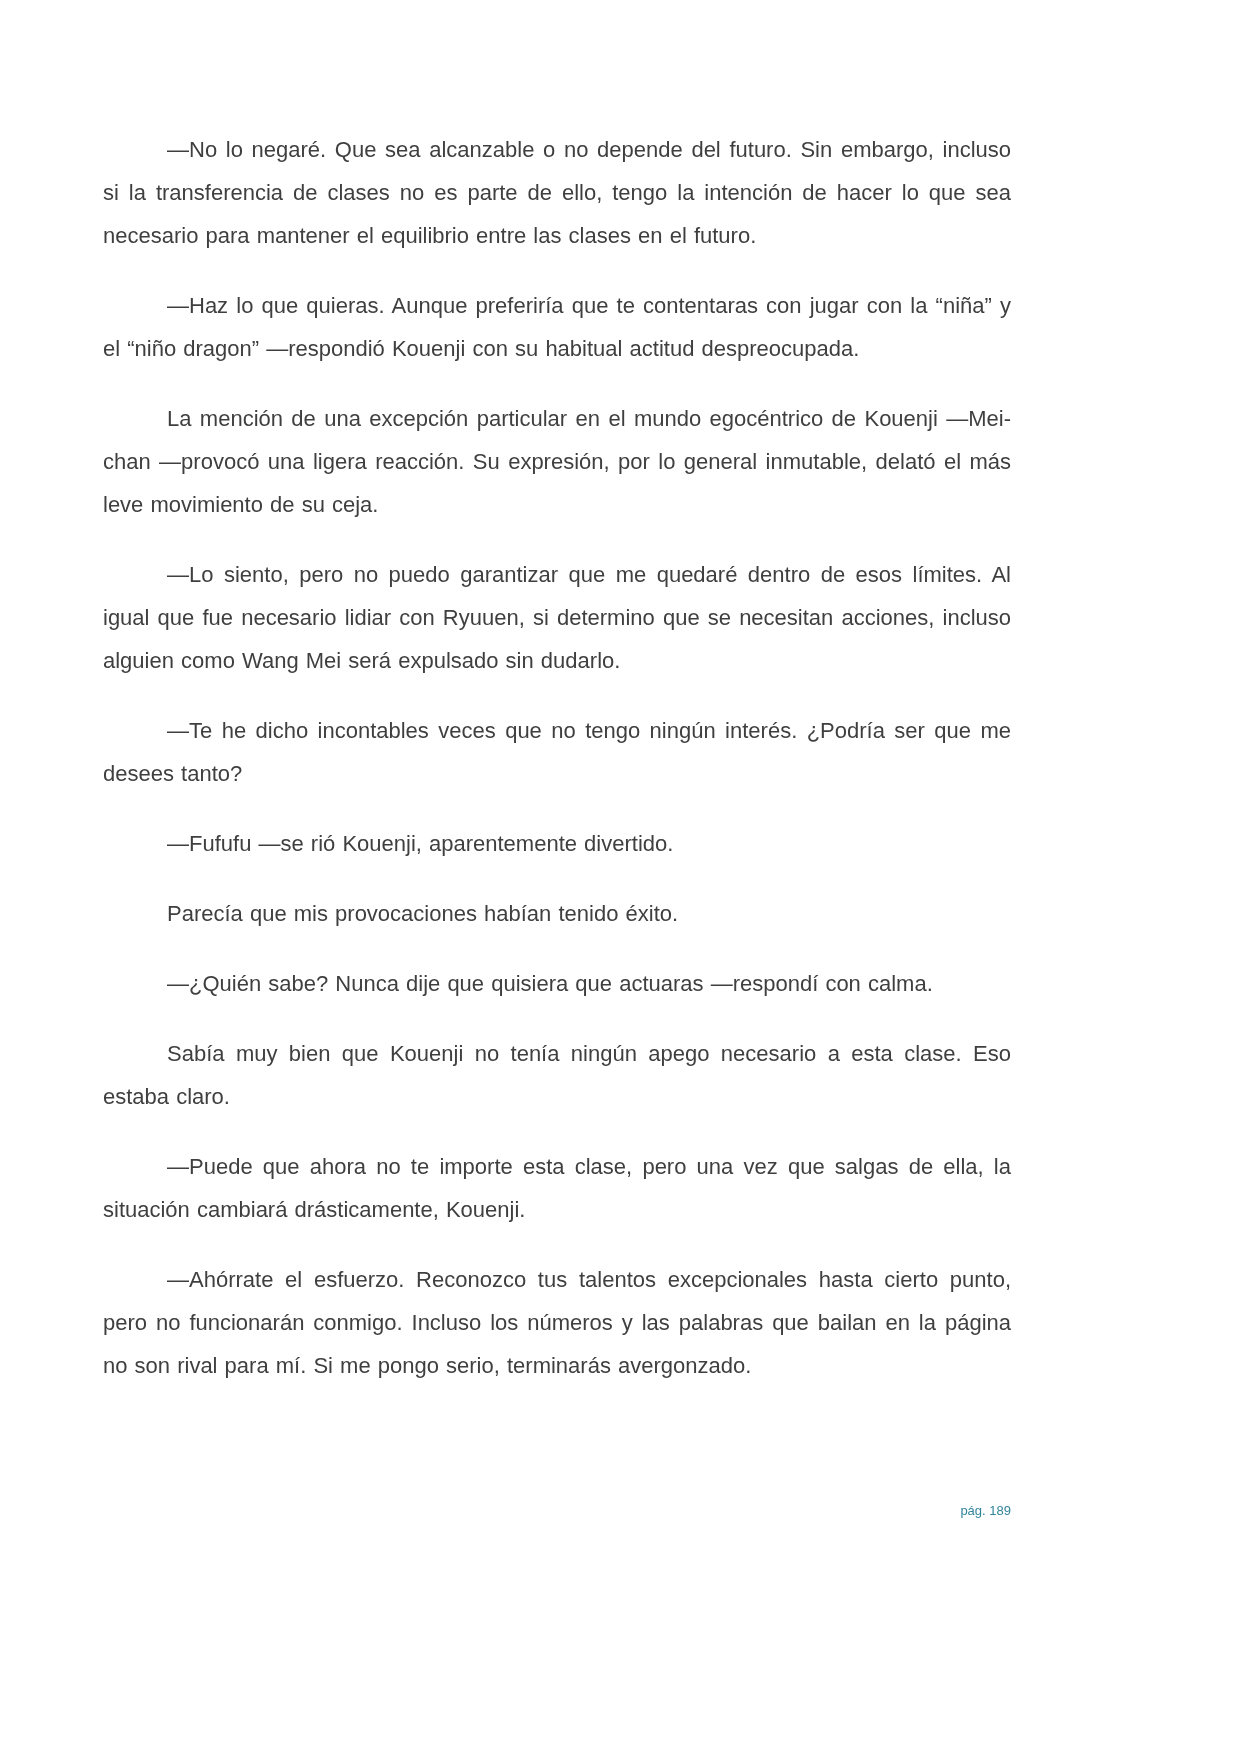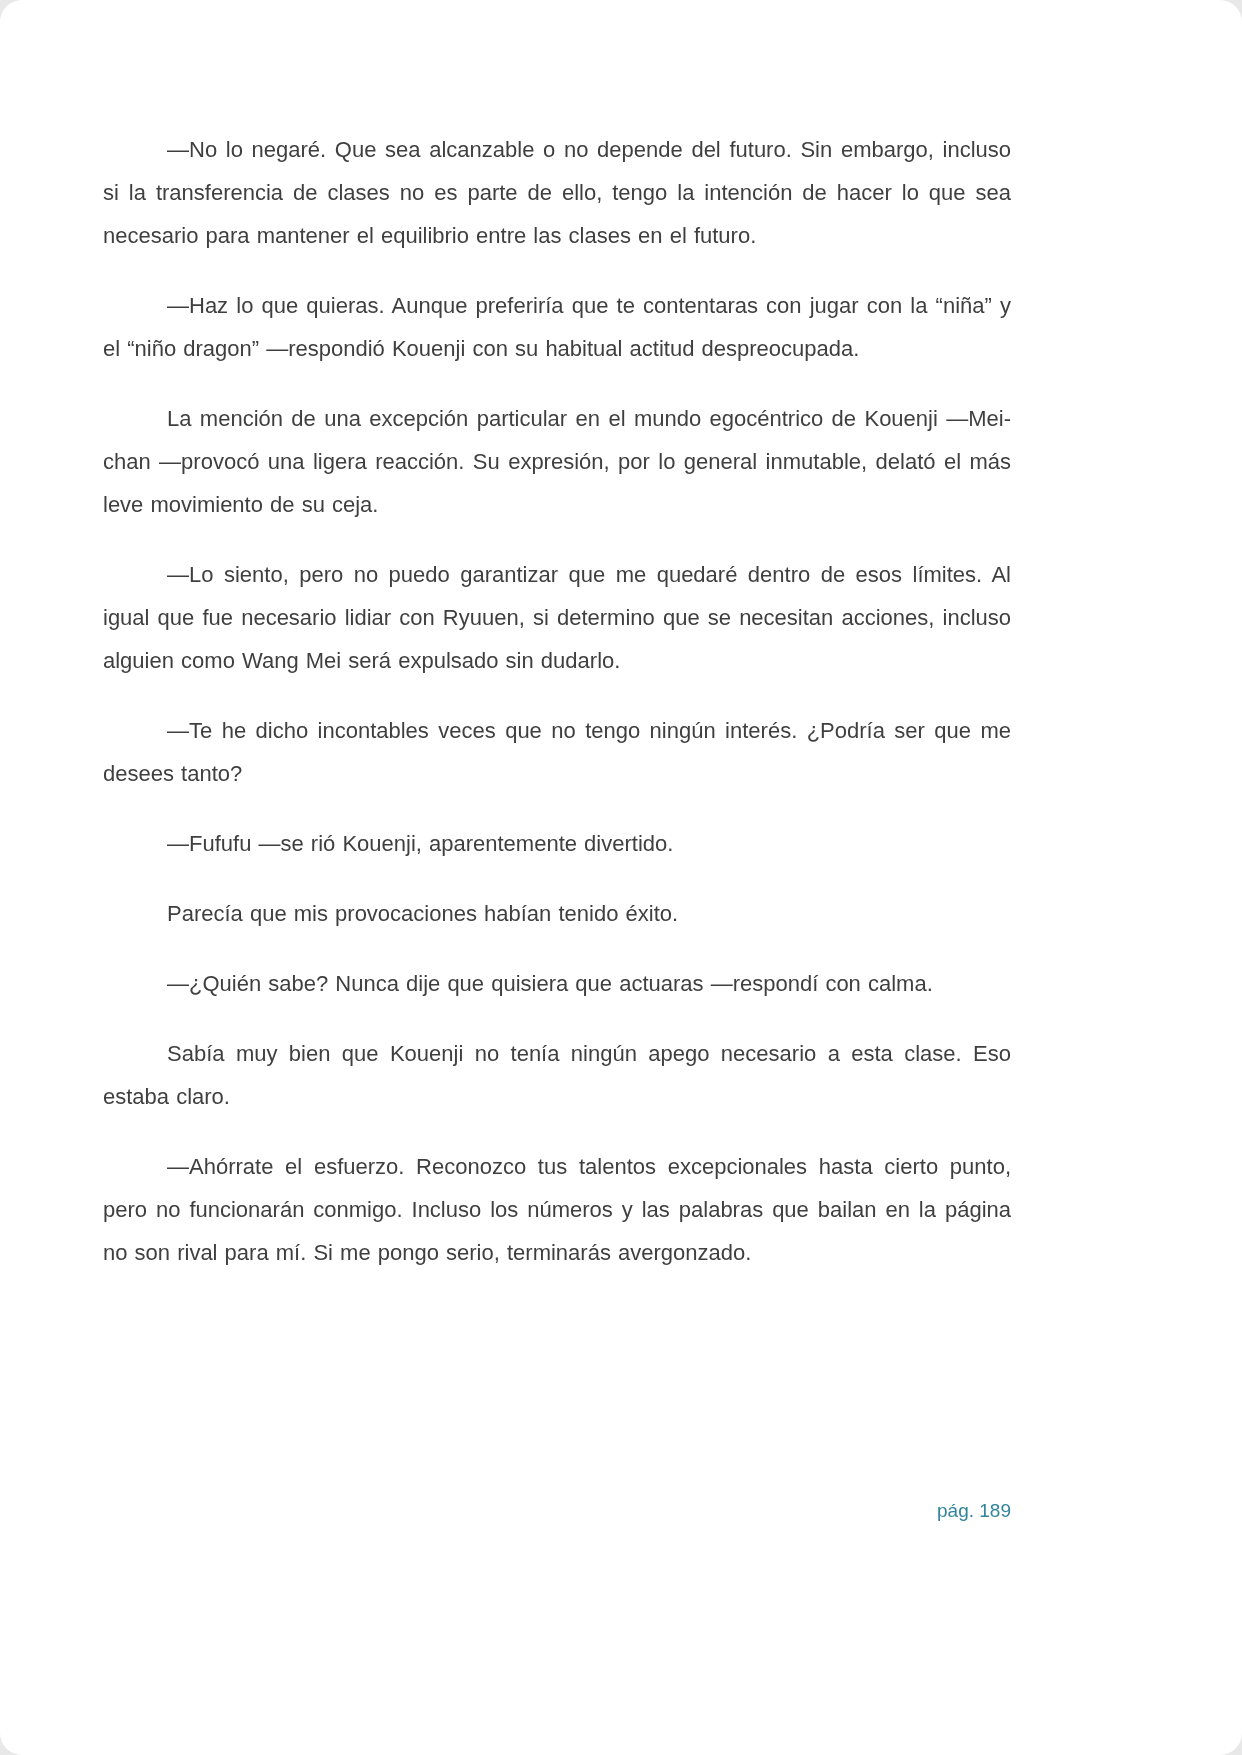--- a/index.html
+++ b/index.html
@@ -9,21 +9,20 @@
   }
   .page {
     position: relative;
     width: 1242px;
     height: 1755px;
     margin: 0 auto;
     background: var(--page-bg, #ffffff);
     font-family: "Liberation Sans", "DejaVu Sans", sans-serif;
     overflow: hidden;
     box-sizing: border-box;
-    border-radius: 22px;
   }
   .content {
     position: absolute;
     top: 128px;
     left: 103px;
     width: 908px;
   }
   .para {
     margin: 0 0 27px 0;
     font-size: 22px;
@@ -32,35 +31,36 @@
     text-align: justify;
     text-indent: 64px;
     word-spacing: 1px;
   }
   .footer {
     position: absolute;
     top: 1498px;
     left: 103px;
     width: 908px;
     text-align: right;
-    font-size: 19px;
+    font-size: 13px;
     line-height: 26px;
     color: var(--footer-text, #31849b);
   }
 </style>
 </head>
 <body>
 
 <div class="page">
   <div class="content">
       <p class="para">—No lo negaré. Que sea alcanzable o no depende del futuro. Sin embargo, incluso si la transferencia de clases no es parte de ello, tengo la intención de hacer lo que sea necesario para mantener el equilibrio entre las clases en el futuro.</p>
       <p class="para">—Haz lo que quieras. Aunque preferiría que te contentaras con jugar con la “niña” y el “niño dragon” —respondió Kouenji con su habitual actitud despreocupada.</p>
       <p class="para">La mención de una excepción particular en el mundo egocéntrico de Kouenji —Mei-chan —provocó una ligera reacción. Su expresión, por lo general inmutable, delató el más leve movimiento de su ceja.</p>
       <p class="para">—Lo siento, pero no puedo garantizar que me quedaré dentro de esos límites. Al igual que fue necesario lidiar con Ryuuen, si determino que se necesitan acciones, incluso alguien como Wang Mei será expulsado sin dudarlo.</p>
       <p class="para">—Te he dicho incontables veces que no tengo ningún interés. ¿Podría ser que me desees tanto?</p>
       <p class="para">—Fufufu —se rió Kouenji, aparentemente divertido.</p>
       <p class="para">Parecía que mis provocaciones habían tenido éxito.</p>
       <p class="para">—¿Quién sabe? Nunca dije que quisiera que actuaras —respondí con calma.</p>
       <p class="para">Sabía muy bien que Kouenji no tenía ningún apego necesario a esta clase. Eso estaba claro.</p>
+      <p class="para">—Puede que ahora no te importe esta clase, pero una vez que salgas de ella, la situación cambiará drásticamente, Kouenji.</p>
       <p class="para">—Ahórrate el esfuerzo. Reconozco tus talentos excepcionales hasta cierto punto, pero no funcionarán conmigo. Incluso los números y las palabras que bailan en la página no son rival para mí. Si me pongo serio, terminarás avergonzado.</p>
     </div>
   <div class="footer">pág. 189</div>
 </div>
 
 </body></html>

